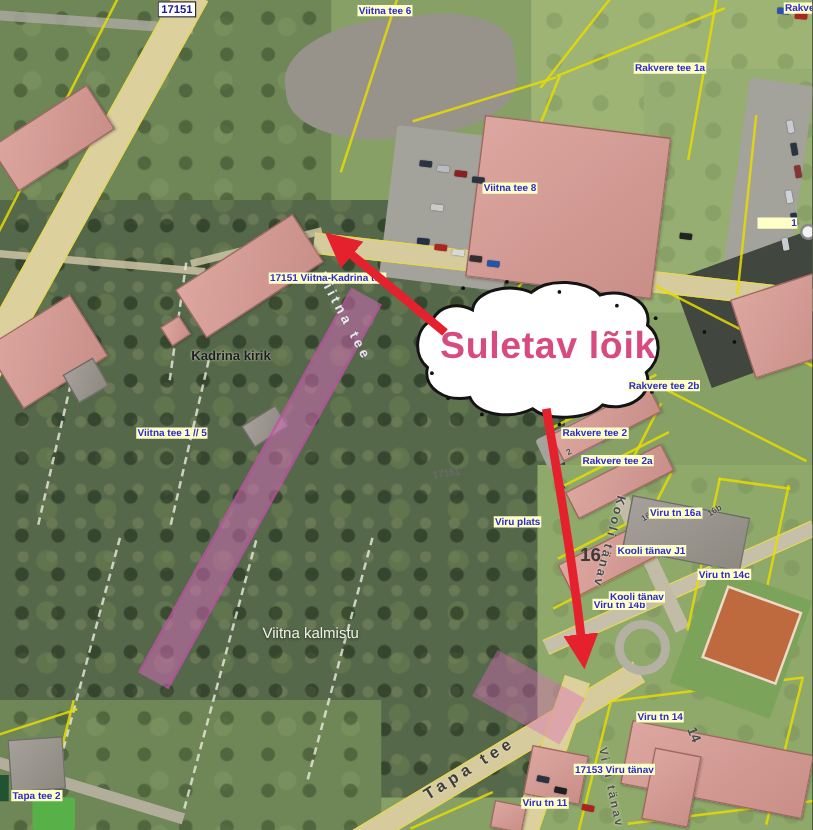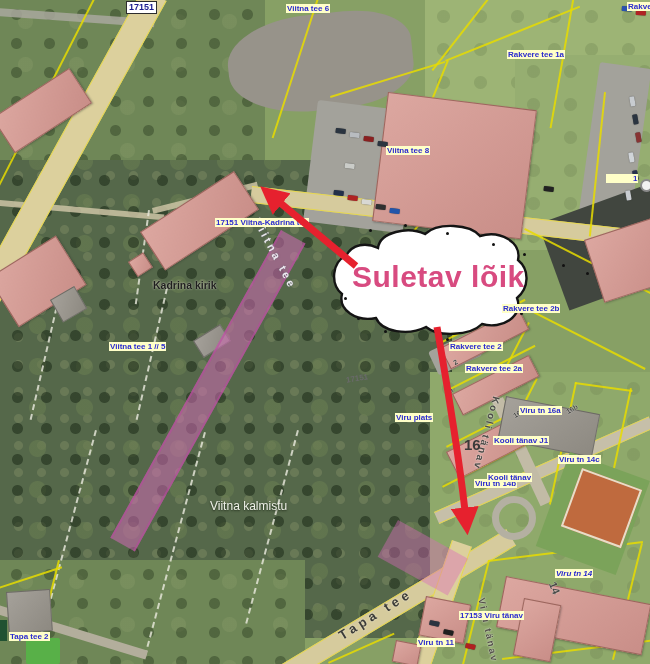--- a/index.html
+++ b/index.html
@@ -215,20 +215,20 @@
   <div class="lbl" style="left:465px;top:364px;">Rakvere tee 2a</div>
   <div class="lbl" style="left:395px;top:413px;">Viru plats</div>
   <div class="lbl plain" style="left:345px;top:374px;color:#6a6a6a;transform:rotate(-9deg);z-index:8;">17151</div>
   <div class="lbl" style="left:519px;top:406px;">Viru tn 16a</div>
   <div class="lbl" style="left:493px;top:436px;">Kooli tänav J1</div>
   <div class="lbl plain" style="left:463px;top:436px;font-size:15px;color:#3a3a3a;">16</div>
   <div class="lbl" style="left:558px;top:455px;">Viru tn 14c</div>
   <div class="lbl" style="left:474px;top:479px;">Viru tn 14b</div>
   <div class="lbl" style="left:487px;top:473px;">Kooli tänav</div>
   <div class="lbl plain" style="left:209px;top:500px;font-size:12px;font-weight:400;color:#eff1e8;text-shadow:0 1px 2px rgba(20,30,15,.8);">Viitna kalmistu</div>
-  <div class="lbl" style="left:555px;top:569px;font-style:italic;">Viru tn 14</div>
+  <div class="lbl" style="left:509px;top:569px;">Viru tn 14</div>
   <div class="lbl" style="left:459px;top:611px;">17153 Viru tänav</div>
   <div class="lbl" style="left:417px;top:638px;">Viru tn 11</div>
   <div class="lbl" style="left:9px;top:632px;">Tapa tee 2</div>
 
   <div id="status-tab"></div>
 
 </div>
 
 </body></html>

